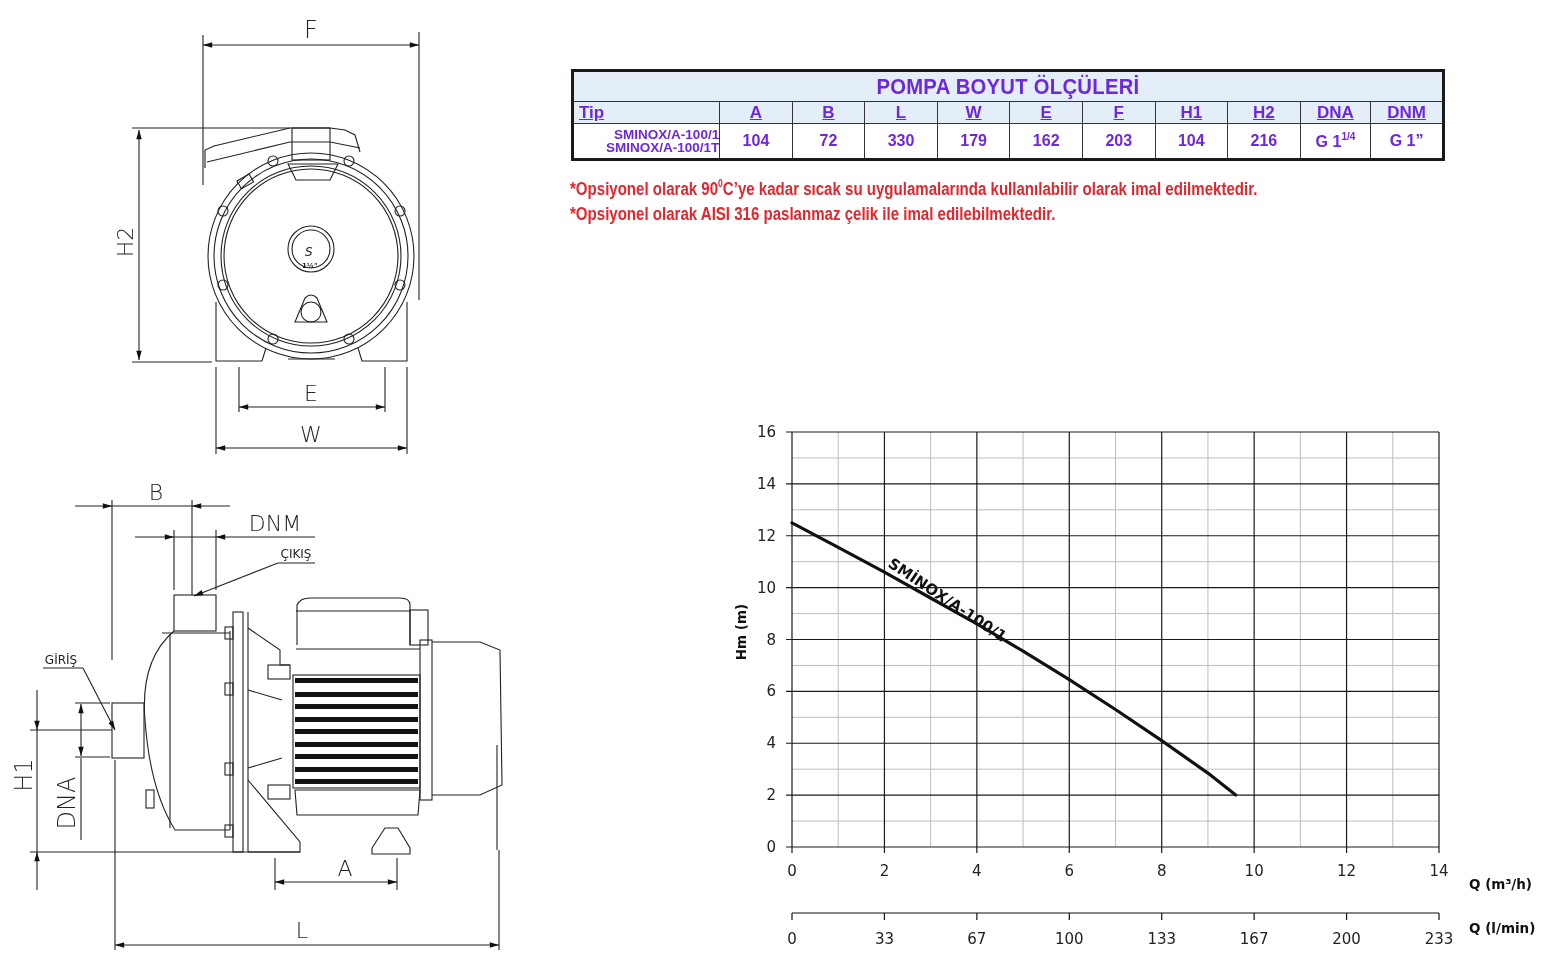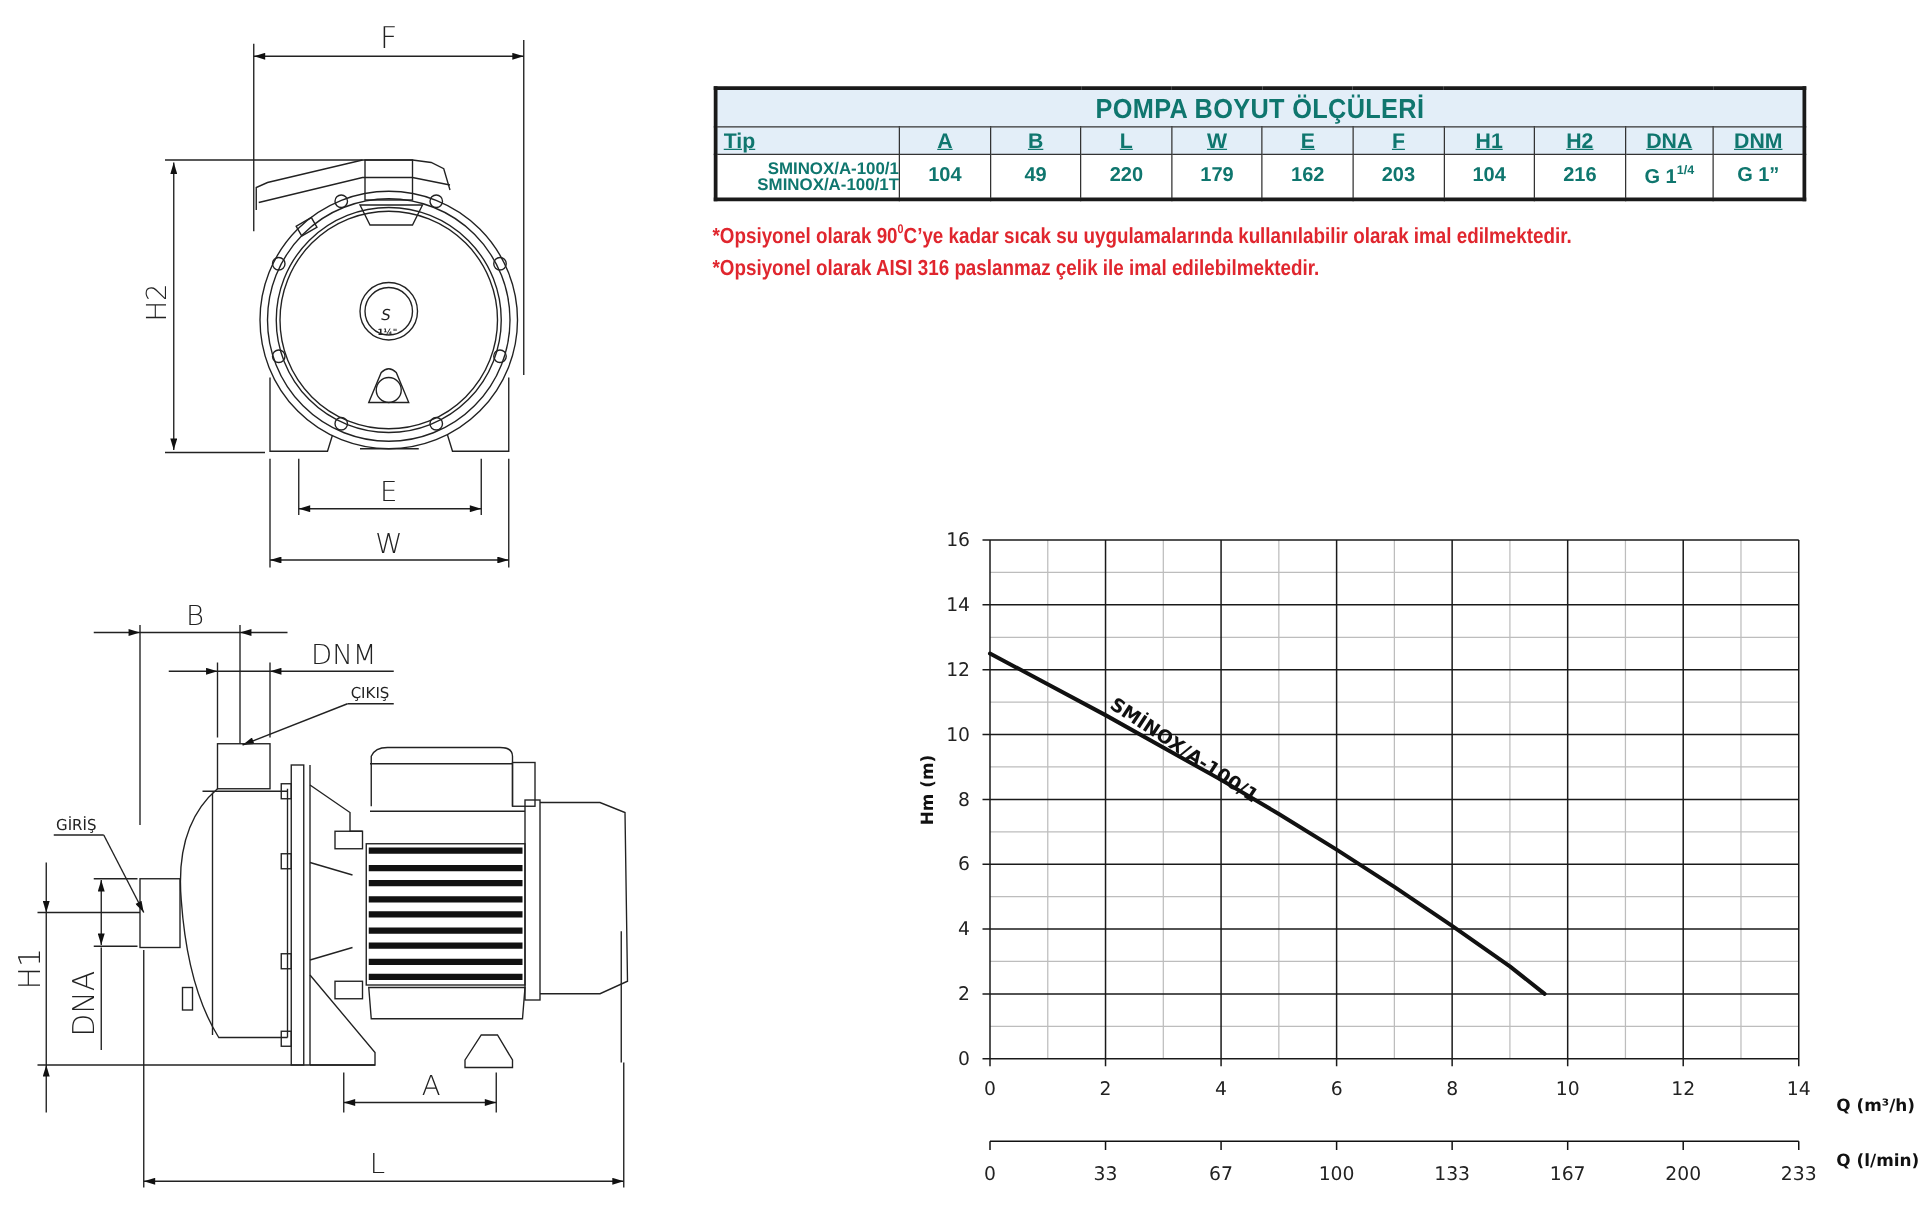--- a/index.html
+++ b/index.html
@@ -8,21 +8,21 @@
 
     
     #drawings { position: absolute; left: 0; top: 0; width: 560px; height: 966px; }
     .dim-label { font-family: "DejaVu Sans", sans-serif; font-weight: 300; fill: #222; }
     .small-label { font-family: "DejaVu Sans", sans-serif; fill: #222; }
 
     
     #dims-table { position: absolute; left: 571px; top: 69px; width: 874px;
                   border: 3px solid #1a1a1a; border-collapse: collapse; table-layout: fixed; }
     #dims-table td, #dims-table th { border: 1px solid #333; padding: 0; text-align: center;
-                  font-family: "Liberation Sans", sans-serif; font-weight: bold; color: #0f766e; margin-top: 29px; }
+                  font-family: "Liberation Sans", sans-serif; font-weight: bold; color: #6d28d9; margin-top: 29px; }
     #dims-table .title-row th { background: #e3eef8; height: 29px; font-size: 22px;
                   transform-origin: center; letter-spacing: 0.3px; border-bottom: 1px solid #333; }
     #dims-table .head-row th { background: #e3eef8; height: 21px; font-size: 17px; font-weight: bold; text-decoration: underline; }
     #dims-table .head-row th.tip { text-align: left; padding-left: 5px; }
     #dims-table .data-row td { background: #ffffff; height: 34px; font-size: 16px; }
     #dims-table .data-row td.model { text-align: right; padding-left: 5px; font-size: 13.5px; line-height: 13px; }
     .title-text { display: inline-block; transform: scaleX(0.92); }
     sup.frac { font-size: 10px; vertical-align: 7px; }
 
     
@@ -232,22 +232,22 @@
     <th>H2</th>
     <th>DNA</th>
     <th>DNM</th>
   </tr>
   <tr class="data-row">
     <td class="model">
       <div>SMINOX/A-100/1</div>
       <div>SMINOX/A-100/1T</div>
     </td>
     <td>104</td>
-    <td>49</td>
-    <td>220</td>
+    <td>72</td>
+    <td>330</td>
     <td>179</td>
     <td>162</td>
     <td>203</td>
     <td>104</td>
     <td>216</td>
     <td><span>G 1</span><sup class="frac">1/4</sup></td>
     <td>G 1”</td>
   </tr>
 </tbody>
   </table>

